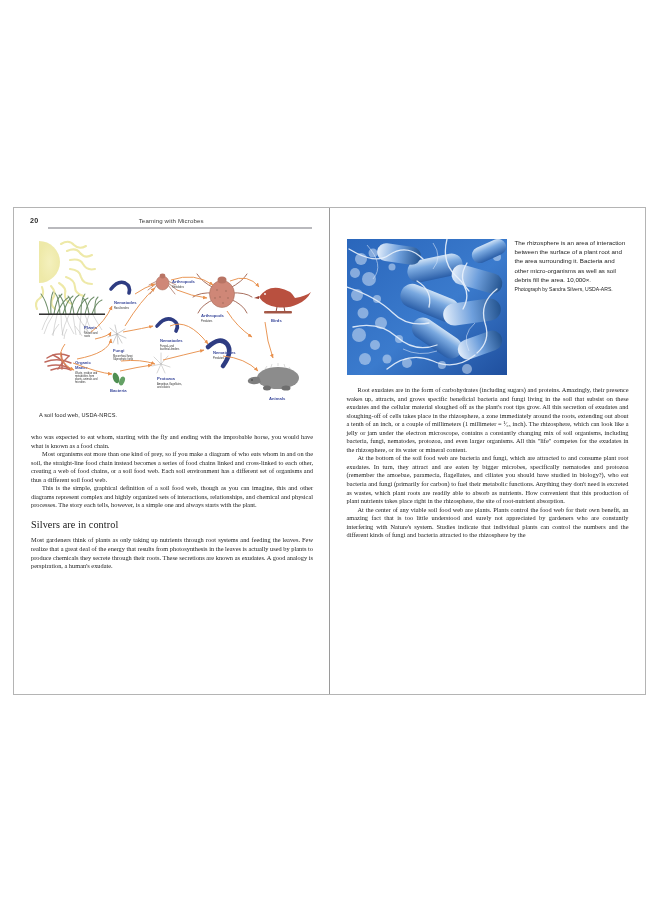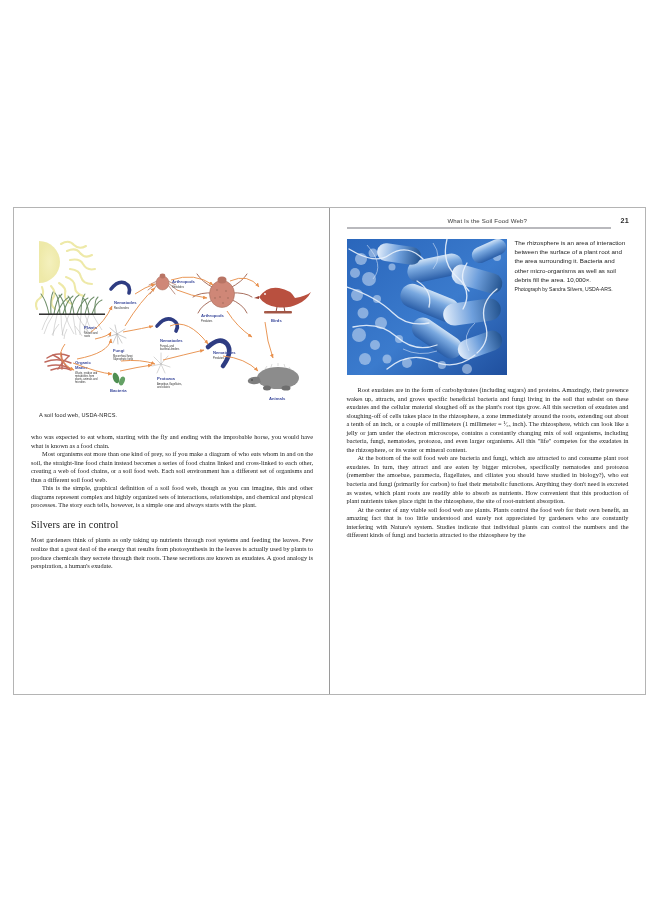--- a/index.html
+++ b/index.html
@@ -74,20 +74,25 @@
   .rp-body{left:17px;top:178px;width:282px;}
   .lp-body{left:17px;top:225px;width:282px;}
 </style>
 </head>
 <body>
 
 <div class="spread">
 
   <div class="page page-left">
 
+    <div class="runhead">
+      <span class="pagenum">20</span>
+      <span class="runtitle">Teaming with Microbes</span>
+      <span class="rule"></span>
+    </div>
 
     <div class="figure">
       <svg width="282" height="175" viewBox="0 0 282 175" xmlns="http://www.w3.org/2000/svg">
         <defs>
           <marker id="ah" markerWidth="5" markerHeight="5" refX="4.2" refY="2" orient="auto">
             <path d="M0,0 L4.6,2 L0,4 z" fill="#e8914e"></path>
           </marker>
           <radialGradient id="sunG" cx="50%" cy="50%" r="50%">
             <stop offset="0%" stop-color="#f4f0bd"></stop>
               <stop offset="100%" stop-color="#eee9a8"></stop>
@@ -324,25 +329,20 @@
       <p>who was expected to eat whom, starting with the fly and ending with the improbable horse, you would have what is known as a food chain.</p>
       <p class="ind">Most organisms eat more than one kind of prey, so if you make a diagram of who eats whom in and on the soil, the straight-line food chain instead becomes a series of food chains linked and cross-linked to each other, creating a web of food chains, or a soil food web. Each soil environment has a different set of organisms and thus a different soil food web.</p>
       <p class="ind">This is the simple, graphical definition of a soil food web, though as you can imagine, this and other diagrams represent complex and highly organized sets of interactions, relationships, and chemical and physical processes. The story each tells, however, is a simple one and always starts with the plant.</p>
       <h2 class="sect">Silvers are in control</h2>
       <p>Most gardeners think of plants as only taking up nutrients through root systems and feeding the leaves. Few realize that a great deal of the energy that results from photosynthesis in the leaves is actually used by plants to produce chemicals they secrete through their roots. These secretions are known as exudates. A good analogy is perspiration, a human's exudate.</p>
     </div>
   </div>
 
   <div class="page page-right">
 
-    <div class="runhead">
-      <span class="pagenum">21</span>
-      <span class="runtitle">What Is the Soil Food Web?</span>
-      <span class="rule"></span>
-    </div>
 
     <div class="photo">
       <svg width="160" height="136" viewBox="0 0 160 136" xmlns="http://www.w3.org/2000/svg">
         <defs>
           <linearGradient id="bg1" x1="0" y1="0" x2="1" y2="1">
             <stop offset="0%" stop-color="#2a66bb"></stop>
               <stop offset="55%" stop-color="#3b7bcd"></stop>
             <stop offset="100%" stop-color="#1f4f9e"></stop>
           </linearGradient>
           <linearGradient id="rod1" x1="0" y1="0" x2="0" y2="1">

